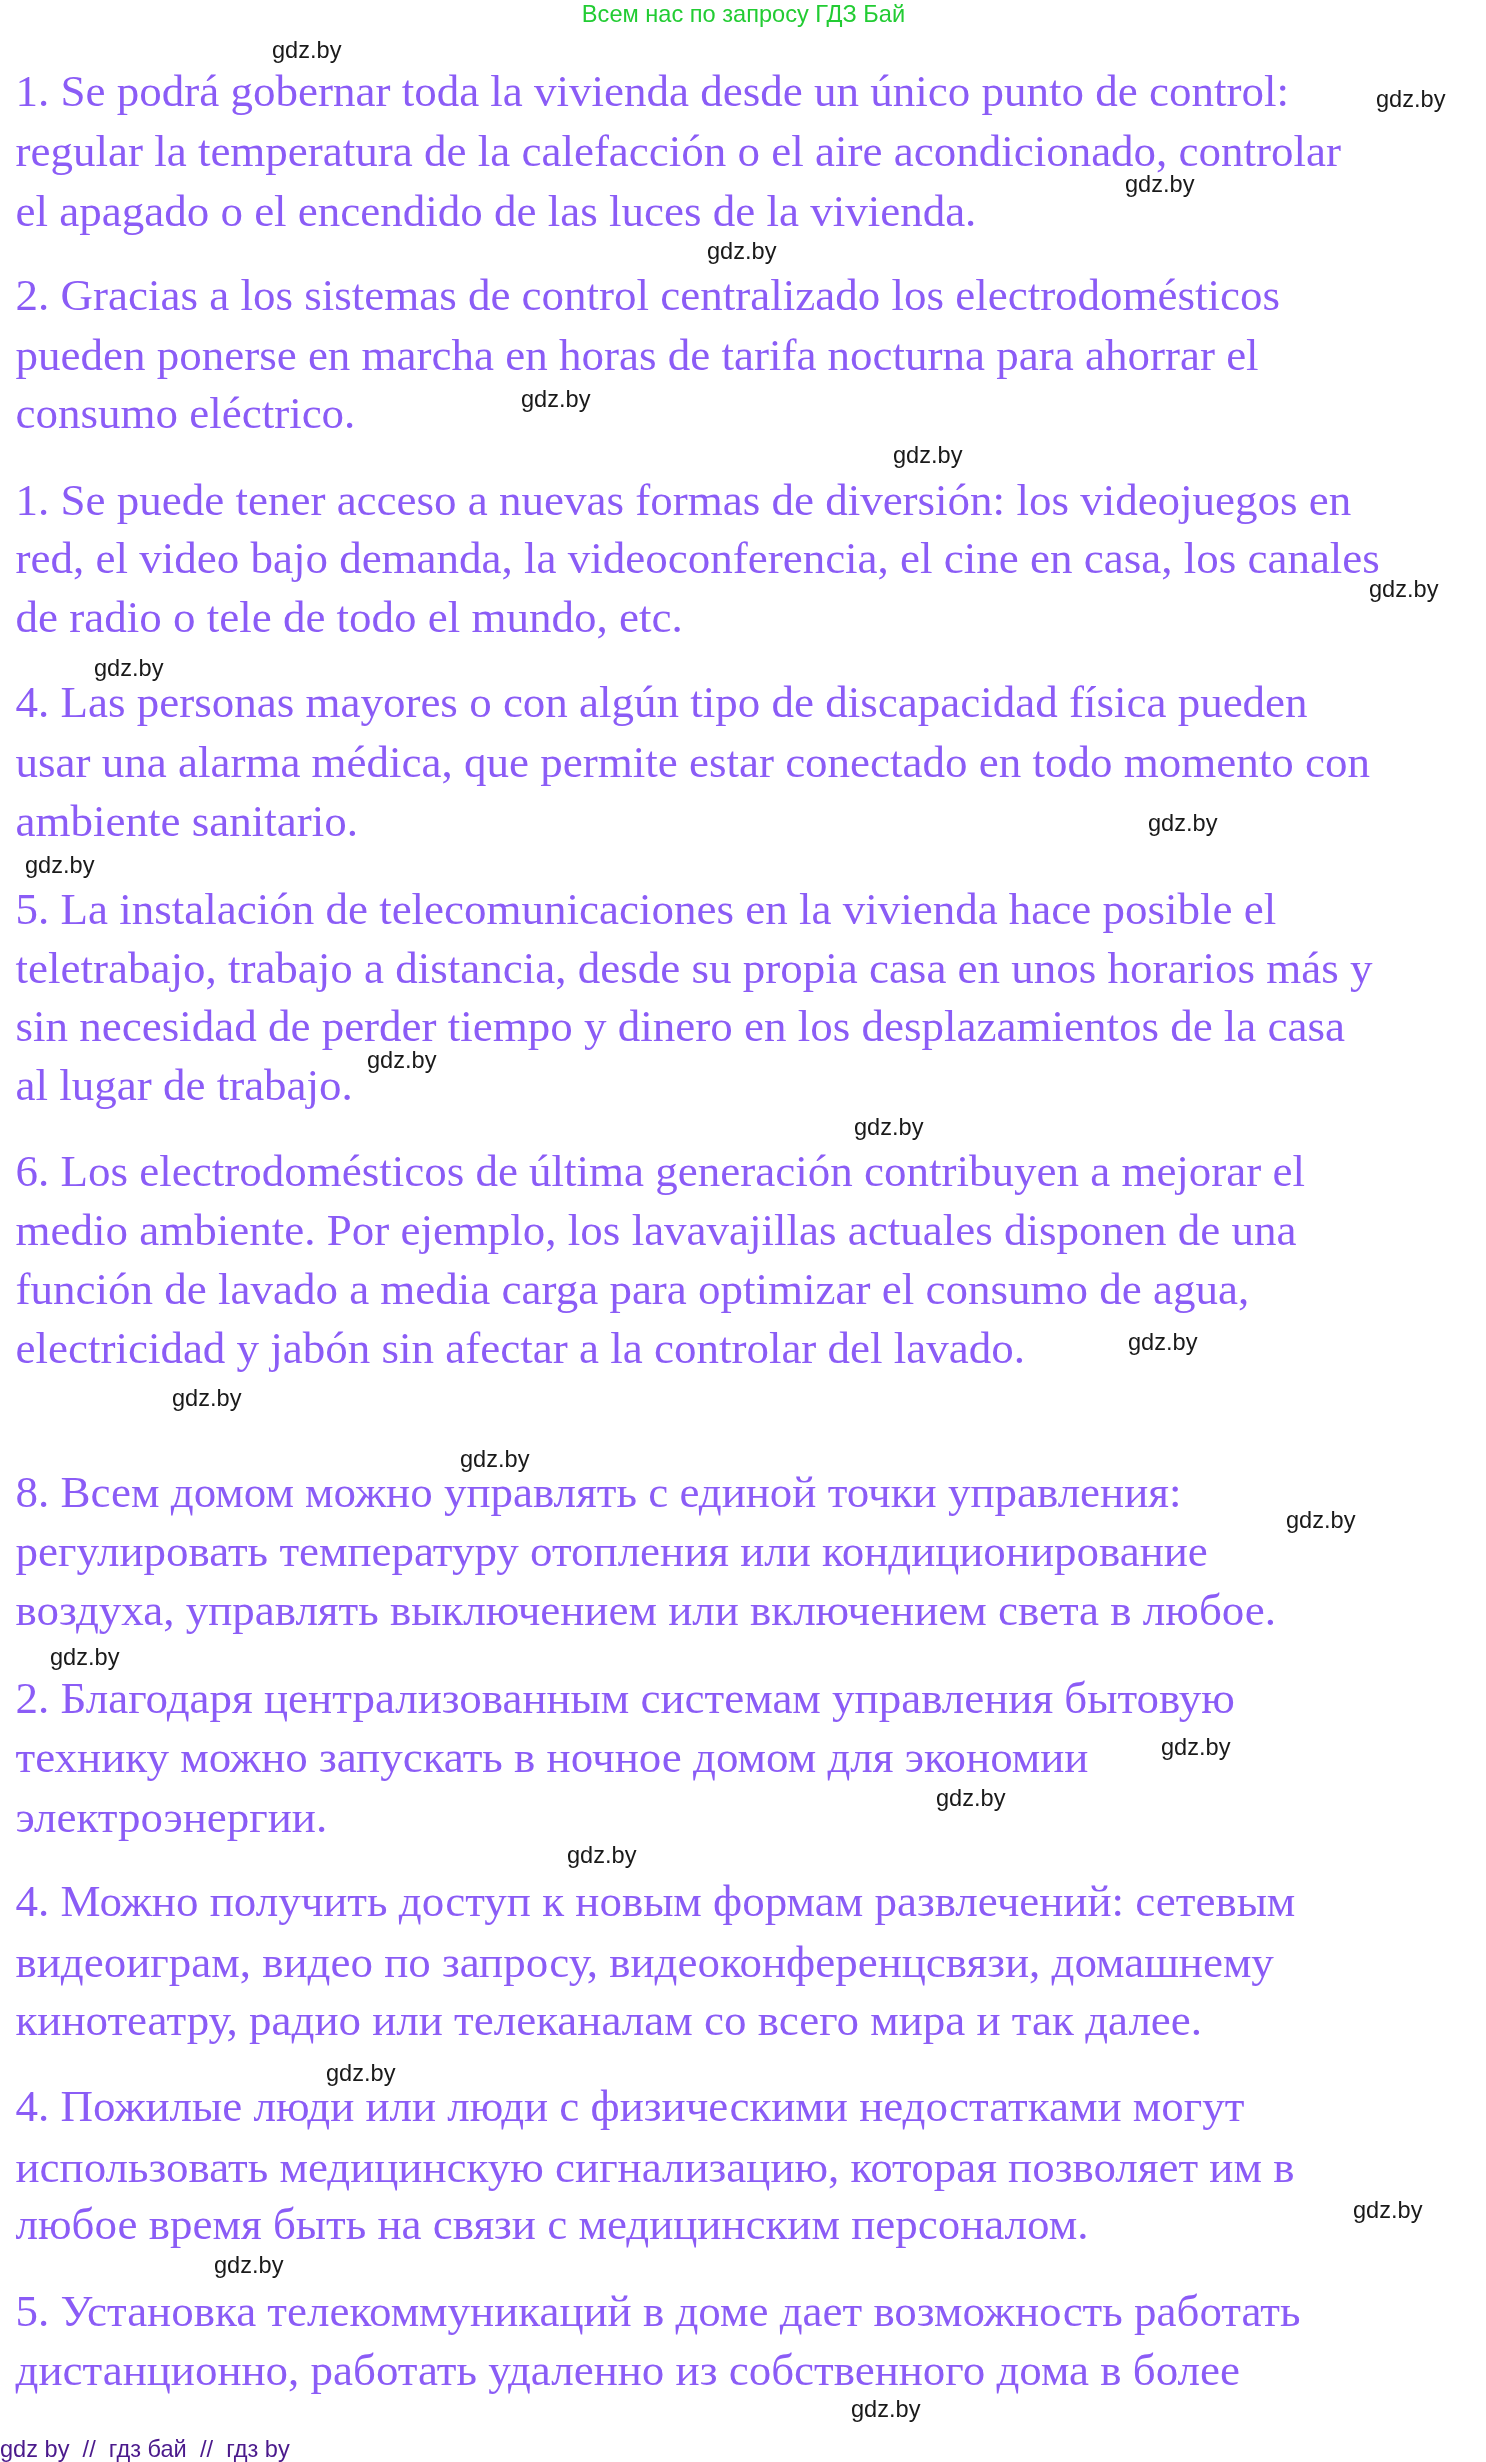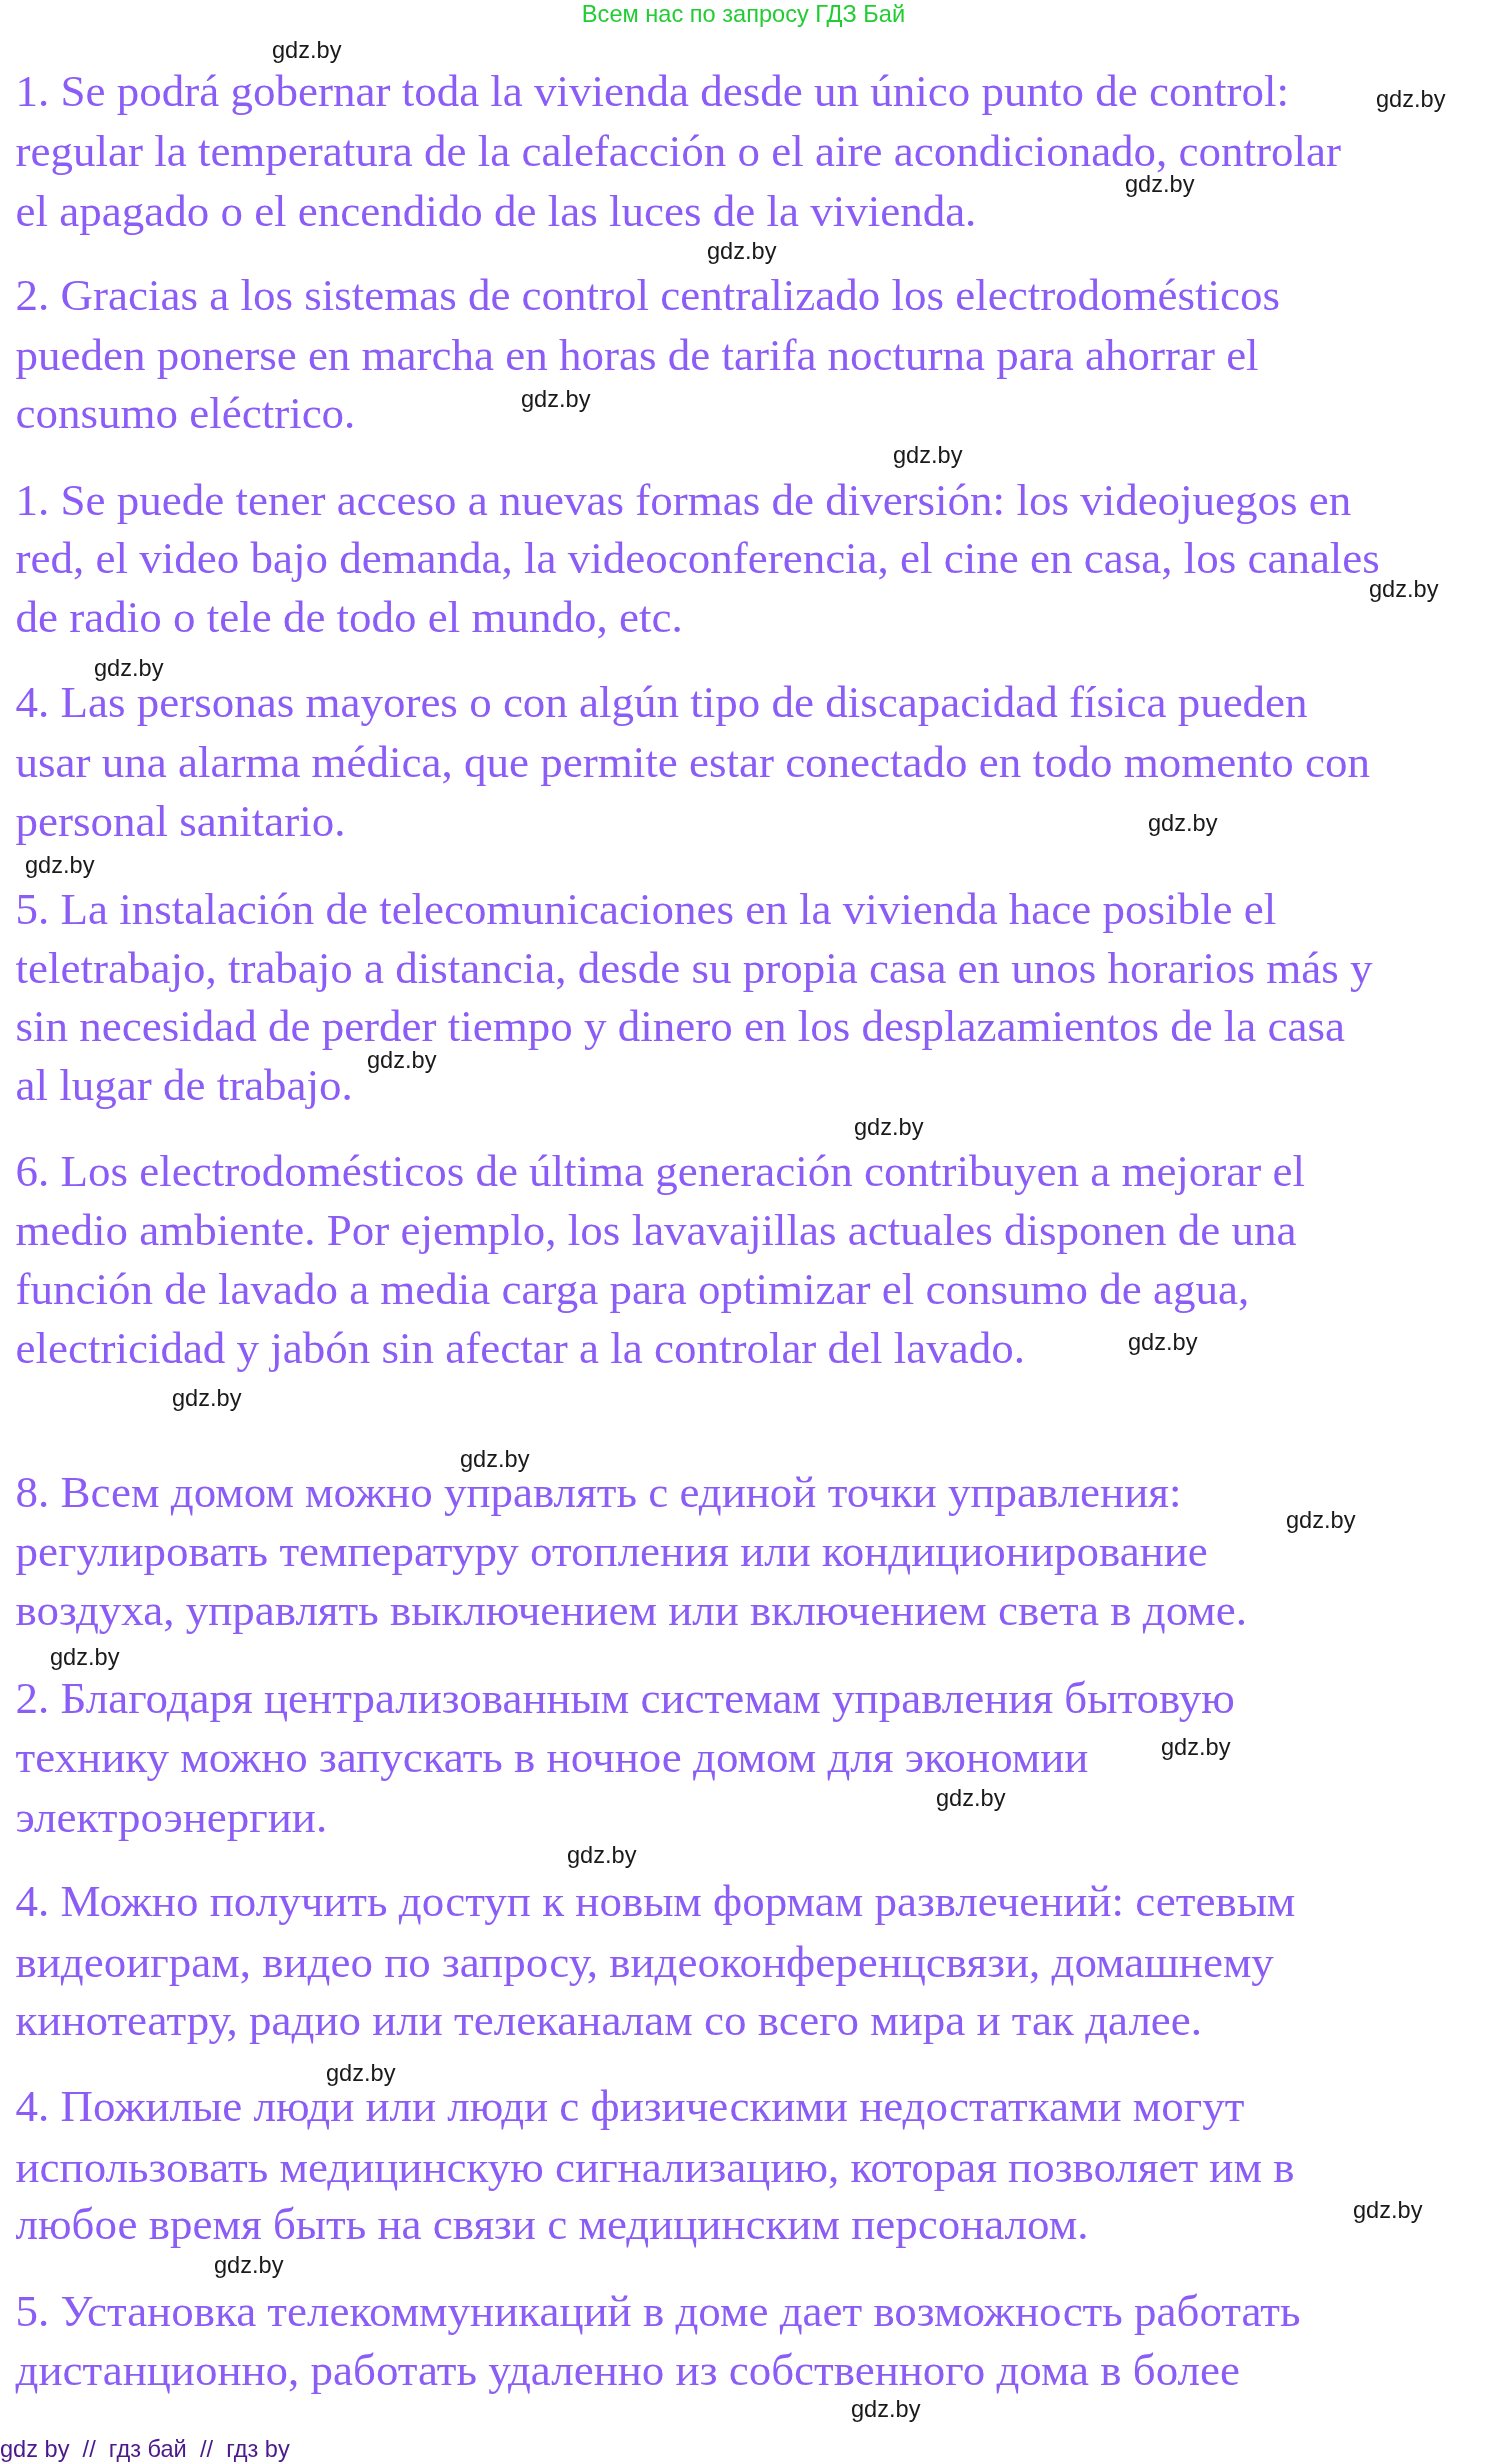--- a/index.html
+++ b/index.html
@@ -41,41 +41,41 @@
     <div class="line" style="top:390px">consumo eléctrico.</div>
   </div>
   <div>
     <div class="line" style="top:477px">1. Se puede tener acceso a nuevas formas de diversión: los videojuegos en</div>
     <div class="line" style="top:535px">red, el video bajo demanda, la videoconferencia, el cine en casa, los canales</div>
     <div class="line" style="top:594px">de radio o tele de todo el mundo, etc.</div>
   </div>
   <div>
     <div class="line" style="top:679px">4. Las personas mayores o con algún tipo de discapacidad física pueden</div>
     <div class="line" style="top:739px">usar una alarma médica, que permite estar conectado en todo momento con</div>
-    <div class="line" style="top:798px">personal sanitario.</div>
+    <div class="line" style="top:798px">ambiente sanitario.</div>
   </div>
   <div>
     <div class="line" style="top:886px">5. La instalación de telecomunicaciones en la vivienda hace posible el</div>
     <div class="line" style="top:945px">teletrabajo, trabajo a distancia, desde su propia casa en unos horarios más y</div>
     <div class="line" style="top:1003px">sin necesidad de perder tiempo y dinero en los desplazamientos de la casa</div>
     <div class="line" style="top:1062px">al lugar de trabajo.</div>
   </div>
   <div>
     <div class="line" style="top:1148px">6. Los electrodomésticos de última generación contribuyen a mejorar el</div>
     <div class="line" style="top:1207px">medio ambiente. Por ejemplo, los lavavajillas actuales disponen de una</div>
     <div class="line" style="top:1266px">función de lavado a media carga para optimizar el consumo de agua,</div>
     <div class="line" style="top:1325px">electricidad y jabón sin afectar a la controlar del lavado.</div>
   </div>
 </div>
 
 <div>
   <div>
     <div class="line" style="top:1469px">8. Всем домом можно управлять с единой точки управления:</div>
     <div class="line" style="top:1528px">регулировать температуру отопления или кондиционирование</div>
-    <div class="line" style="top:1587px">воздуха, управлять выключением или включением света в доме.</div>
+    <div class="line" style="top:1587px">воздуха, управлять выключением или включением света в любое.</div>
   </div>
   <div>
     <div class="line" style="top:1675px">2. Благодаря централизованным системам управления бытовую</div>
     <div class="line" style="top:1734px">технику можно запускать в ночное домом для экономии</div>
     <div class="line" style="top:1794px">электроэнергии.</div>
   </div>
   <div>
     <div class="line" style="top:1878px">4. Можно получить доступ к новым формам развлечений: сетевым</div>
     <div class="line" style="top:1939px">видеоиграм, видео по запросу, видеоконференцсвязи, домашнему</div>
     <div class="line" style="top:1997px">кинотеатру, радио или телеканалам со всего мира и так далее.</div>

